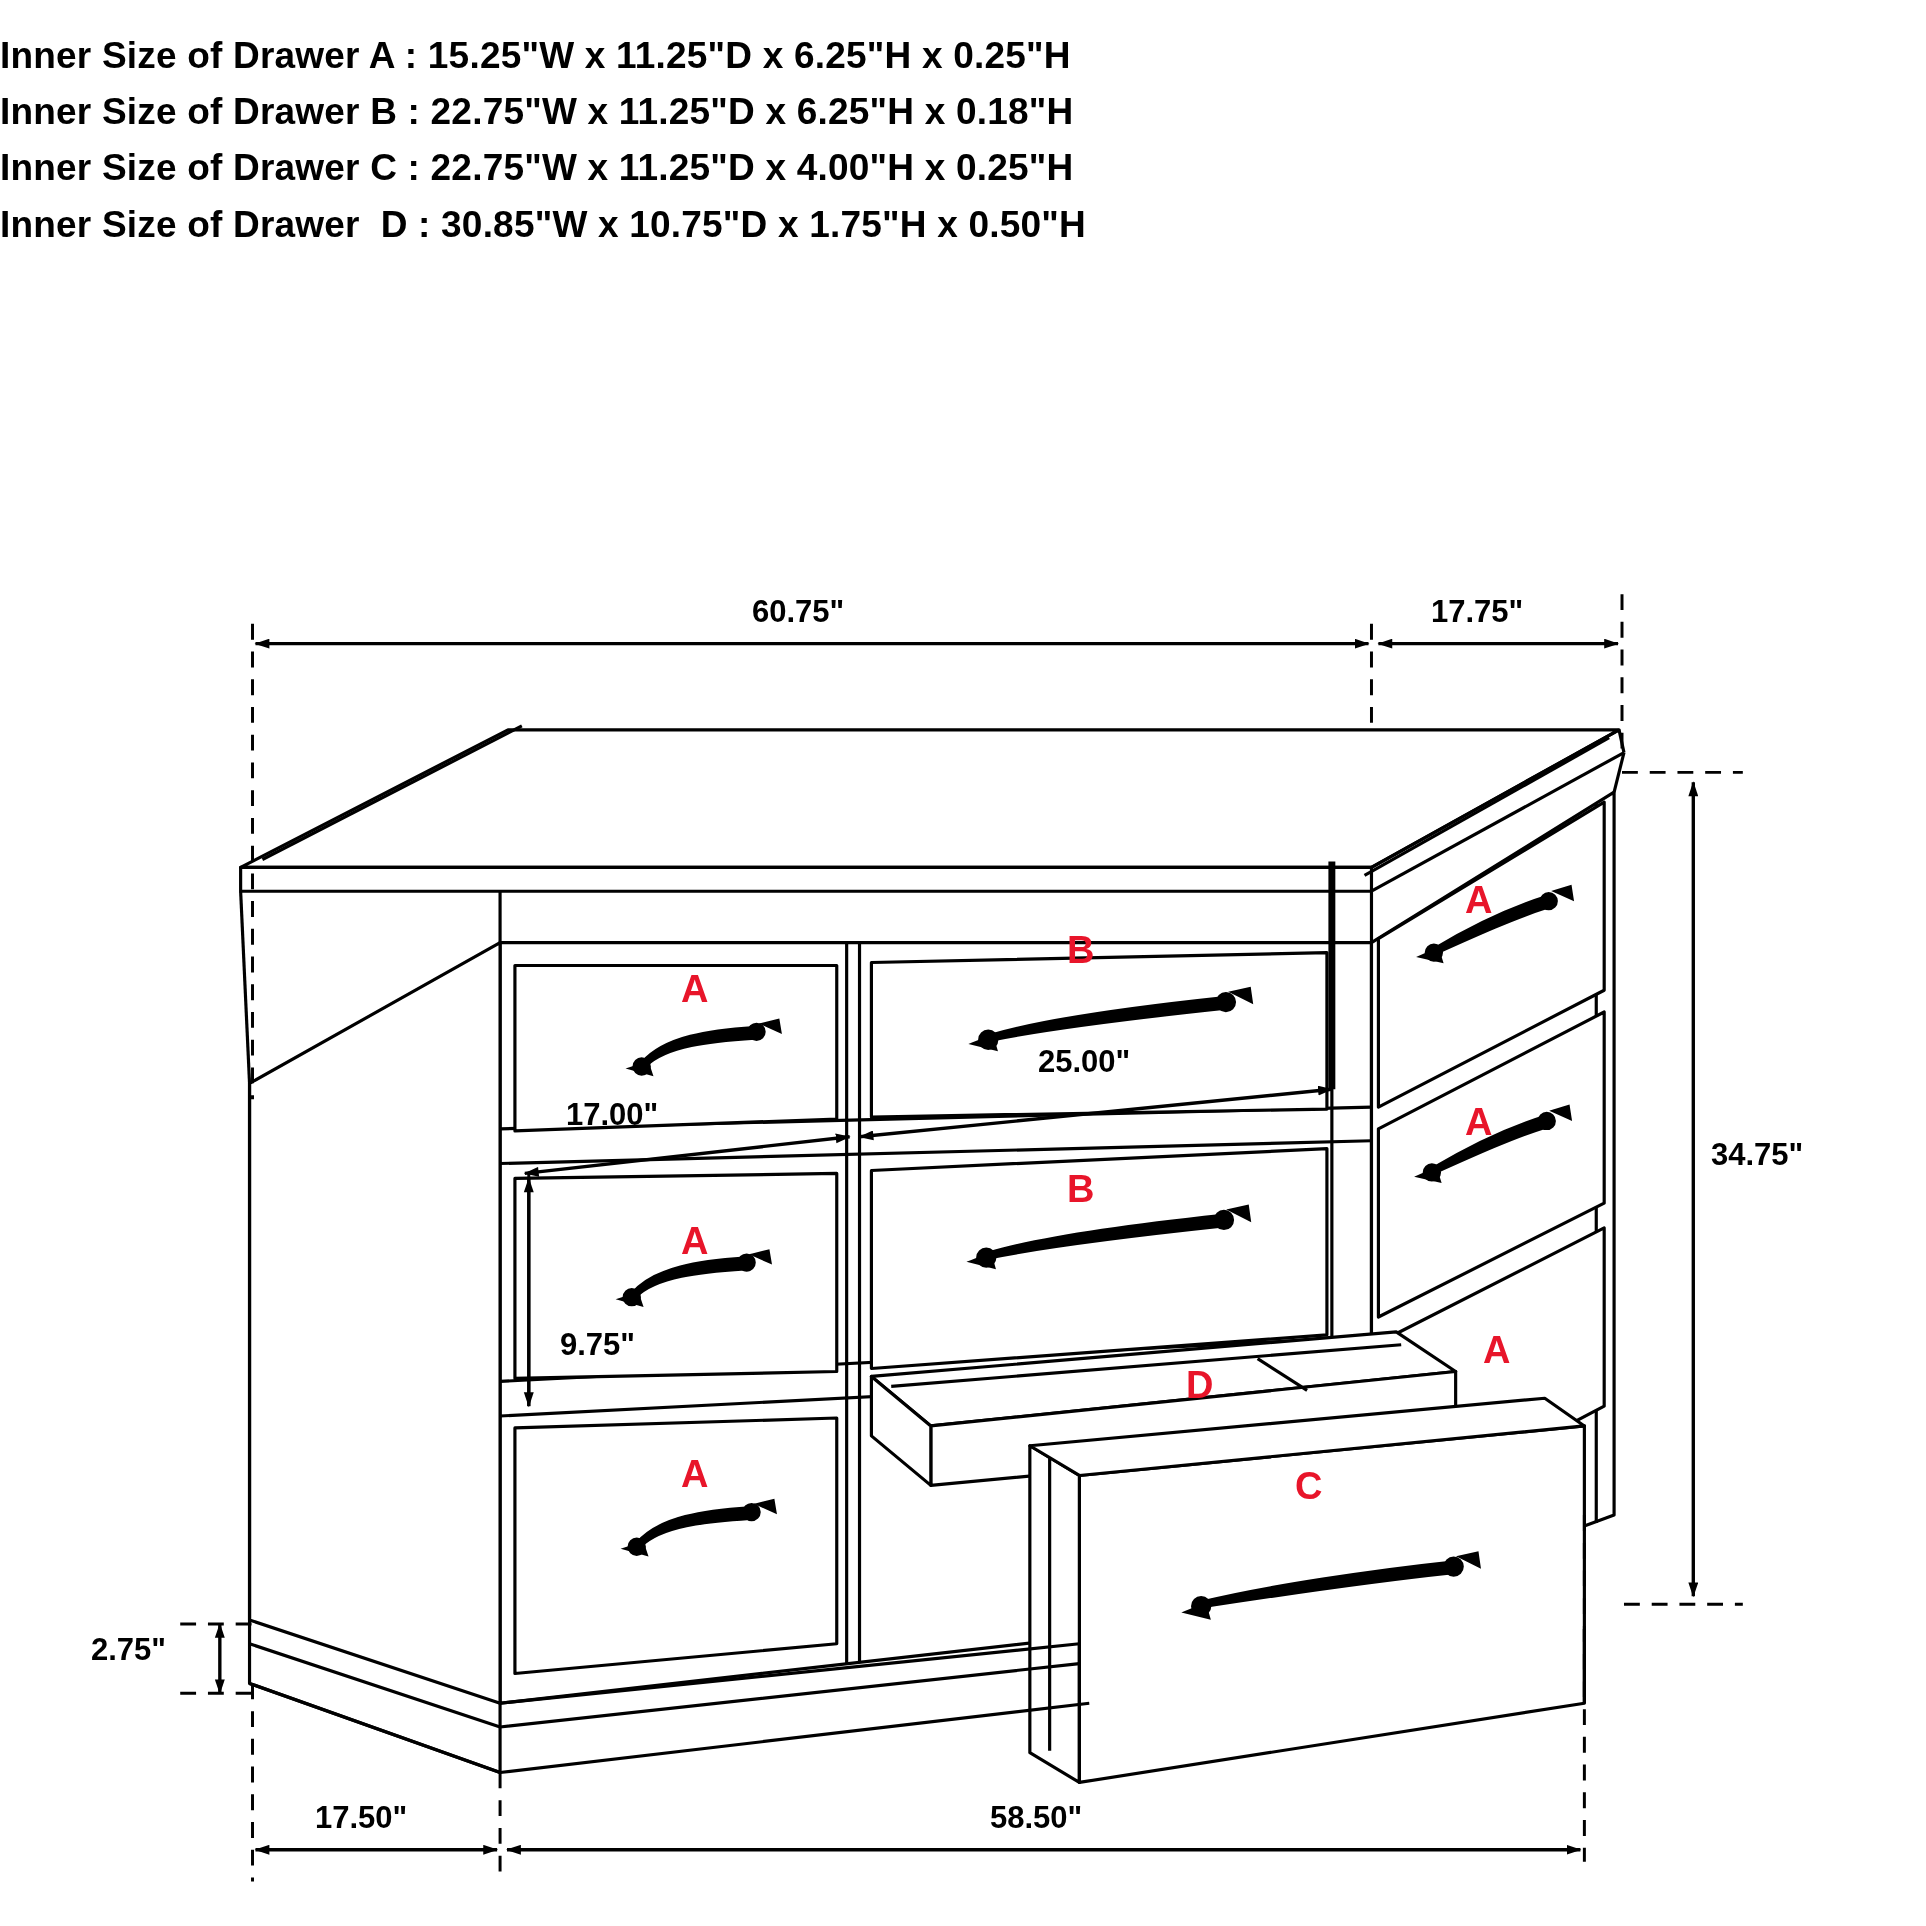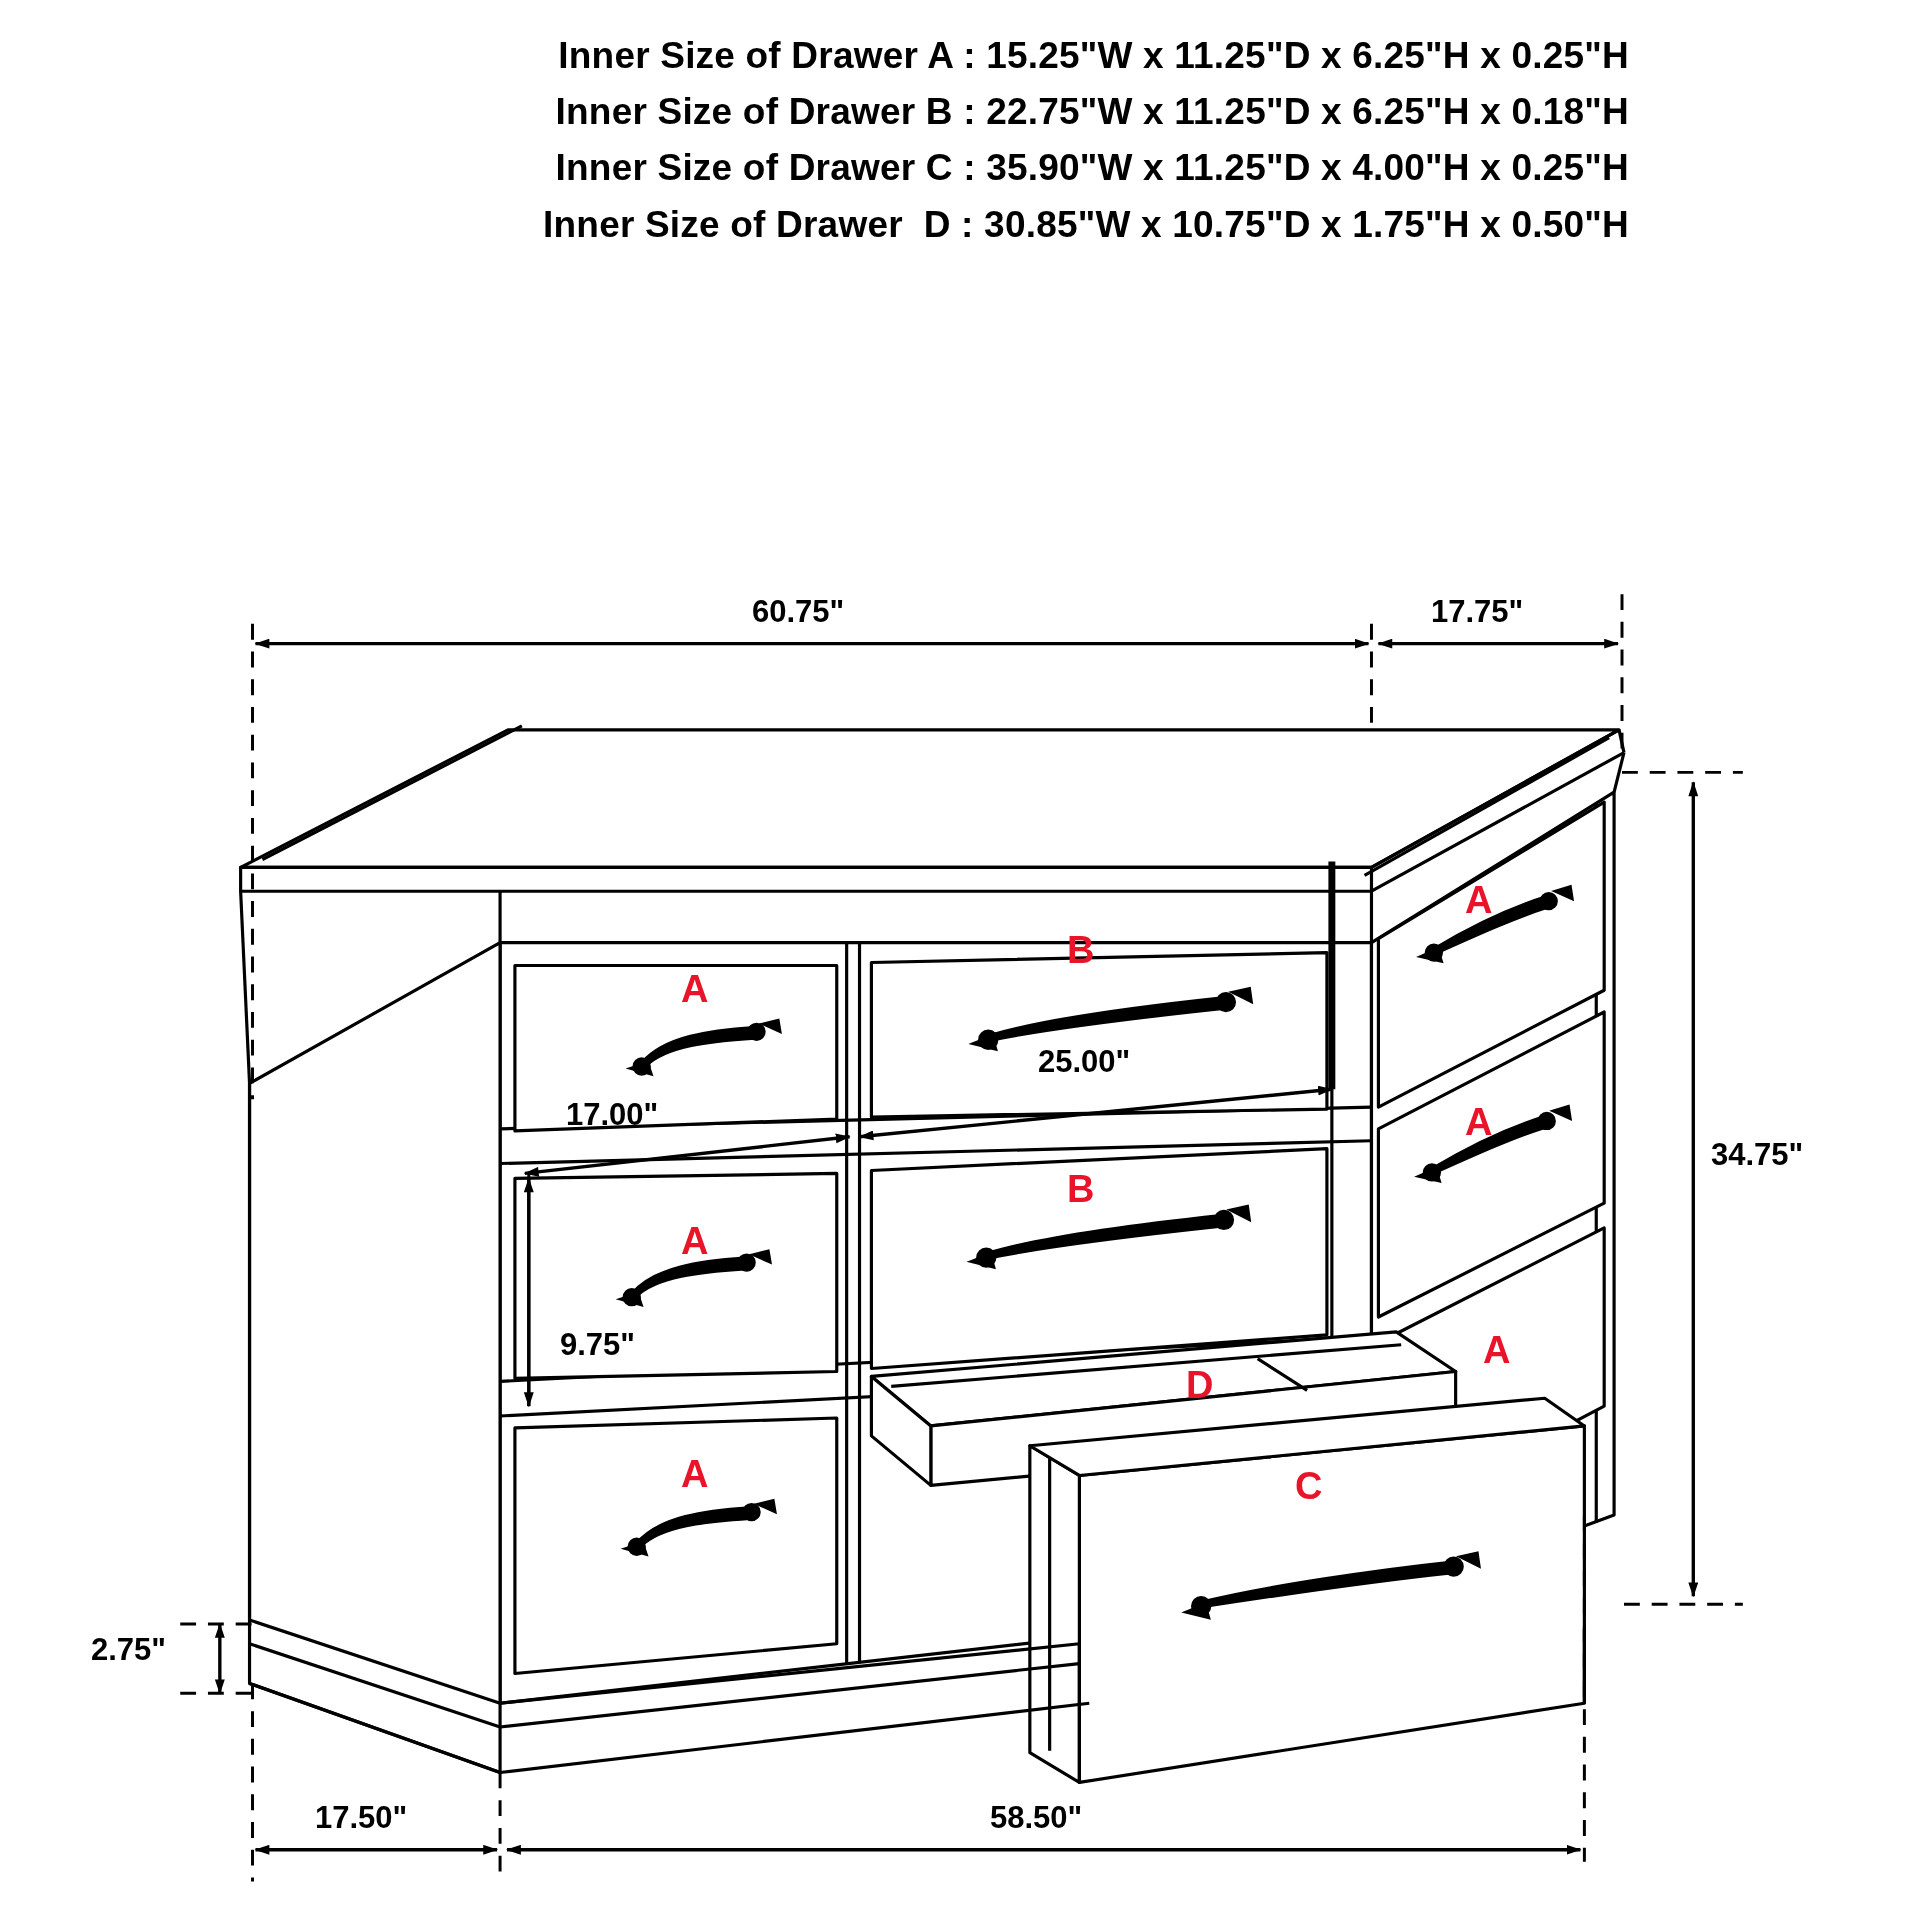--- a/index.html
+++ b/index.html
@@ -16,21 +16,21 @@
   }
   #root {
     position: absolute;
     inset: 0;
   }
   .spec-list {
     position: absolute;
     left: 0;
     top: 28px;
     width: 1629px;
-    text-align: right;
+    text-align: left;
   }
   .spec-line {
     font-size: 37px;
     font-weight: bold;
     color: #000;
     line-height: 1.52;
     white-space: pre;
     letter-spacing: 0.2px;
   }
   .diagram {
@@ -56,21 +56,21 @@
   }
 </style>
 </head>
 <body>
 
 <div id="root">
 
   <div class="spec-list">
     <div class="spec-line">Inner Size of Drawer A : 15.25"W x 11.25"D x 6.25"H x 0.25"H</div>
     <div class="spec-line">Inner Size of Drawer B : 22.75"W x 11.25"D x 6.25"H x 0.18"H</div>
-    <div class="spec-line">Inner Size of Drawer C : 35.90"W x 11.25"D x 4.00"H x 0.25"H</div>
+    <div class="spec-line">Inner Size of Drawer C : 22.75"W x 11.25"D x 4.00"H x 0.25"H</div>
     <div class="spec-line">Inner Size of Drawer  D : 30.85"W x 10.75"D x 1.75"H x 0.50"H</div>
   </div>
 
   <svg class="diagram" viewBox="0 0 1946 1946">
     <defs>
       <marker id="arrEnd" markerWidth="16" markerHeight="16" refX="14" refY="5" orient="auto" markerUnits="userSpaceOnUse">
         <path d="M0,0 L15,5 L0,10 z" fill="#000"></path>
       </marker>
       <marker id="arrStart" markerWidth="16" markerHeight="16" refX="1" refY="5" orient="auto" markerUnits="userSpaceOnUse">
         <path d="M15,0 L0,5 L15,10 z" fill="#000"></path>

